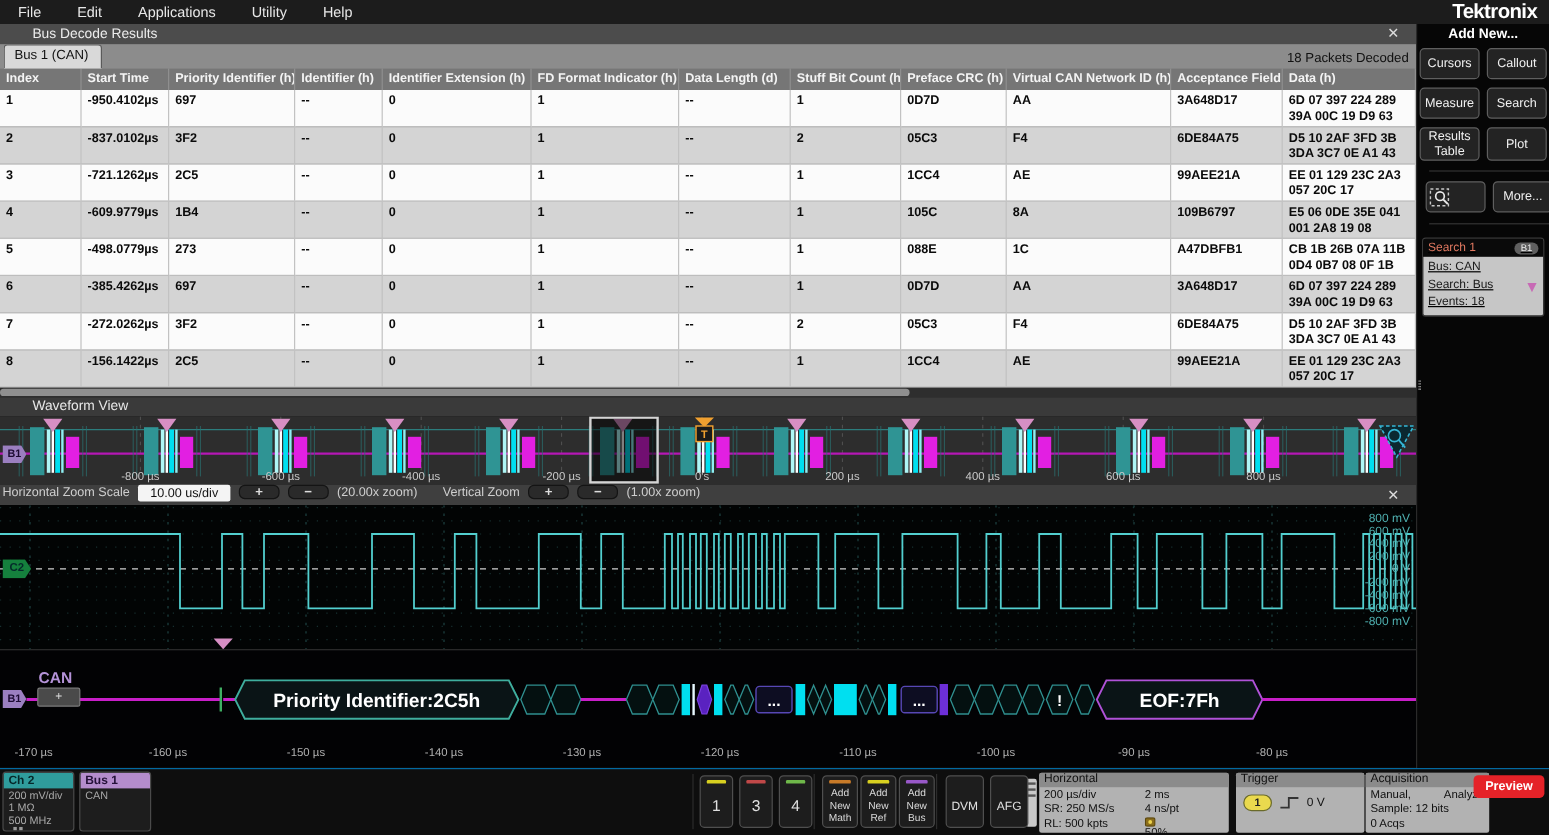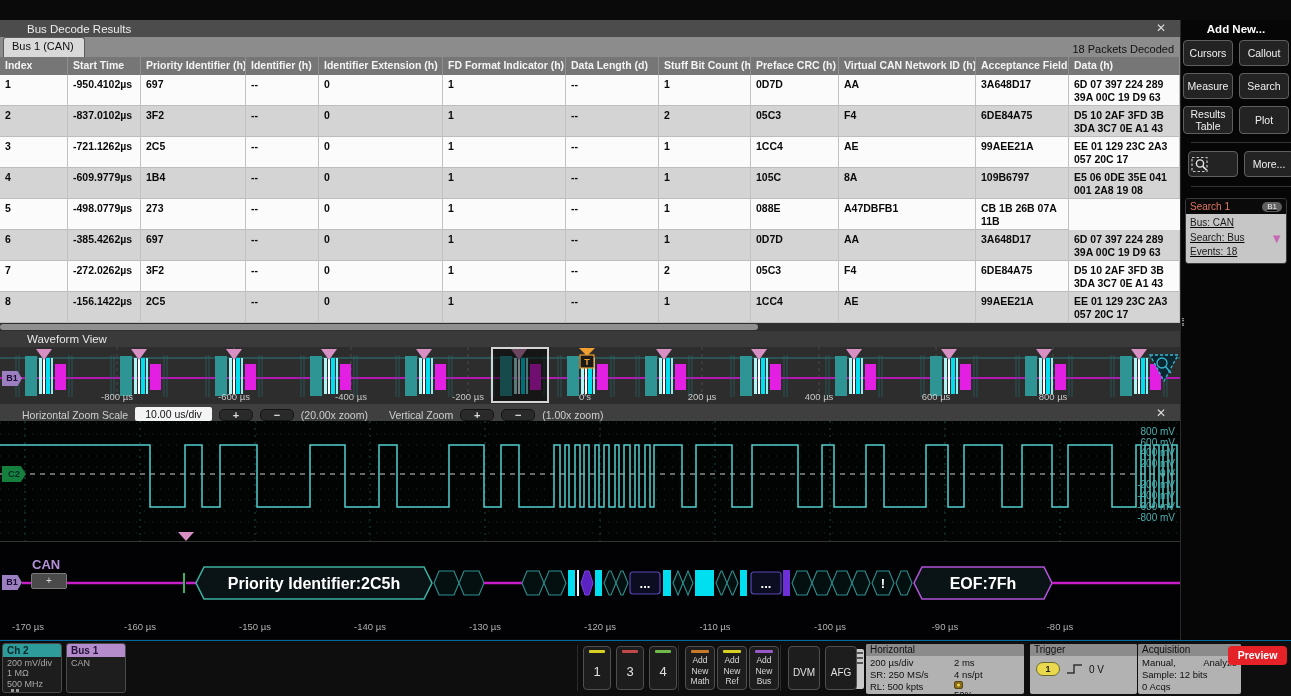--- a/index.html
+++ b/index.html
@@ -27,21 +27,21 @@
   .trow div{color:#0a0a0a;font-size:10.5px;font-weight:bold;padding:3px 2px 0 5px;border-right:1px solid #c2c2c2;
     border-bottom:1px solid #bdbdbd;overflow:hidden;white-space:pre-line;line-height:1.25;}
   .row-odd{background:#fbfbfb;} .row-even{background:#d4d4d4;}
   .hscroll{height:8px;background:#2e2e2e;position:relative;}
   .hscroll .thumb{position:absolute;left:0;top:1px;height:6px;width:758px;background:#8f8f8f;border-radius:3px;}
   
   #wave{position:absolute;left:0;top:331px;width:1180px;height:307px;background:#111;}
   .wf-title{height:16px;background:#3a3a3a;color:#e8e8e8;font-size:11.5px;padding-left:27px;line-height:16px;}
   #overview{position:absolute;left:0;top:16px;width:1180px;height:57px;background:#2d2d2d;}
   #zoombar{position:absolute;left:0;top:73px;width:1180px;height:17px;background:#3f3f3f;color:#cfcfcf;
-    font-size:10.5px;display:flex;align-items:flex-end;gap:7px;padding-left:22px;box-sizing:border-box;}
+    font-size:10.5px;display:flex;align-items:flex-start;gap:7px;padding-left:2px;box-sizing:border-box;}
   .zinput{background:#f4f4f4;color:#111;padding:1px 10px;border-radius:2px;font-size:10.5px;}
   .zbtn{background:#2a2a2a;border:1px solid #141414;color:#ddd;font-size:11px;font-weight:bold;line-height:10px;
     width:34px;height:12px;border-radius:5px;padding:0;cursor:pointer;}
   #zoombar .close{top:2px;}
   #plot{position:absolute;left:0;top:90px;width:1180px;height:120px;background:#020404;}
   #bus{position:absolute;left:0;top:210px;width:1180px;height:97px;background:#020204;border-top:1px solid #333;}
   svg{display:block;}
   .pentbadge{position:absolute;font-weight:bold;text-align:center;
     clip-path:polygon(0 0,78% 0,100% 50%,78% 100%,0 100%);}
   #b1-ov{left:2px;top:24px;width:20px;height:15px;background:#9b7fc0;color:#1d0b33;font-size:9px;line-height:15px;}
@@ -86,20 +86,24 @@
     color:#101010;font-size:9px;line-height:1.35;padding-top:1px;box-sizing:border-box;margin-top:48px;}
   #badgescroll{position:absolute;left:855px;top:8px;width:9px;height:40px;background:#c9c9c9;border-radius:2px;}
   #badgescroll i{display:block;height:2px;background:#555;margin:3px 1px 0;}
   .vdiv{position:absolute;top:4px;height:46px;width:1px;background:#2c2c2c;}
 </style>
 </head>
 <body>
 
 <div id="root">
 
+  <div id="menubar">
+    <div id="menu-items"><span class="menu-item">File</span><span class="menu-item">Edit</span><span class="menu-item">Applications</span><span class="menu-item">Utility</span><span class="menu-item">Help</span></div>
+    <div id="logo">Tektronix</div>
+  </div>
 
   <section id="results">
     <div class="titlebar">
       <span class="t">Bus Decode Results</span>
       <span class="close">✕</span>
     </div>
     <div class="tabstrip">
       <div class="tab">Bus 1 (CAN)</div>
       <div class="decoded">18 Packets Decoded</div>
     </div>
@@ -181,20 +185,21 @@
         <div class="trow row-odd">
           <div>5</div>
           <div>-498.0779µs</div>
           <div>273</div>
           <div>--</div>
           <div>0</div>
           <div>1</div>
           <div>--</div>
           <div>1</div>
           <div>088E</div>
+          <div>1C</div>
           <div>A47DBFB1</div>
           <div>CB 1B 26B 07A 11B
 0D4 0B7 08 0F 1B</div>
         </div>
         <div class="trow row-even">
           <div>6</div>
           <div>-385.4262µs</div>
           <div>697</div>
           <div>--</div>
           <div>0</div>

